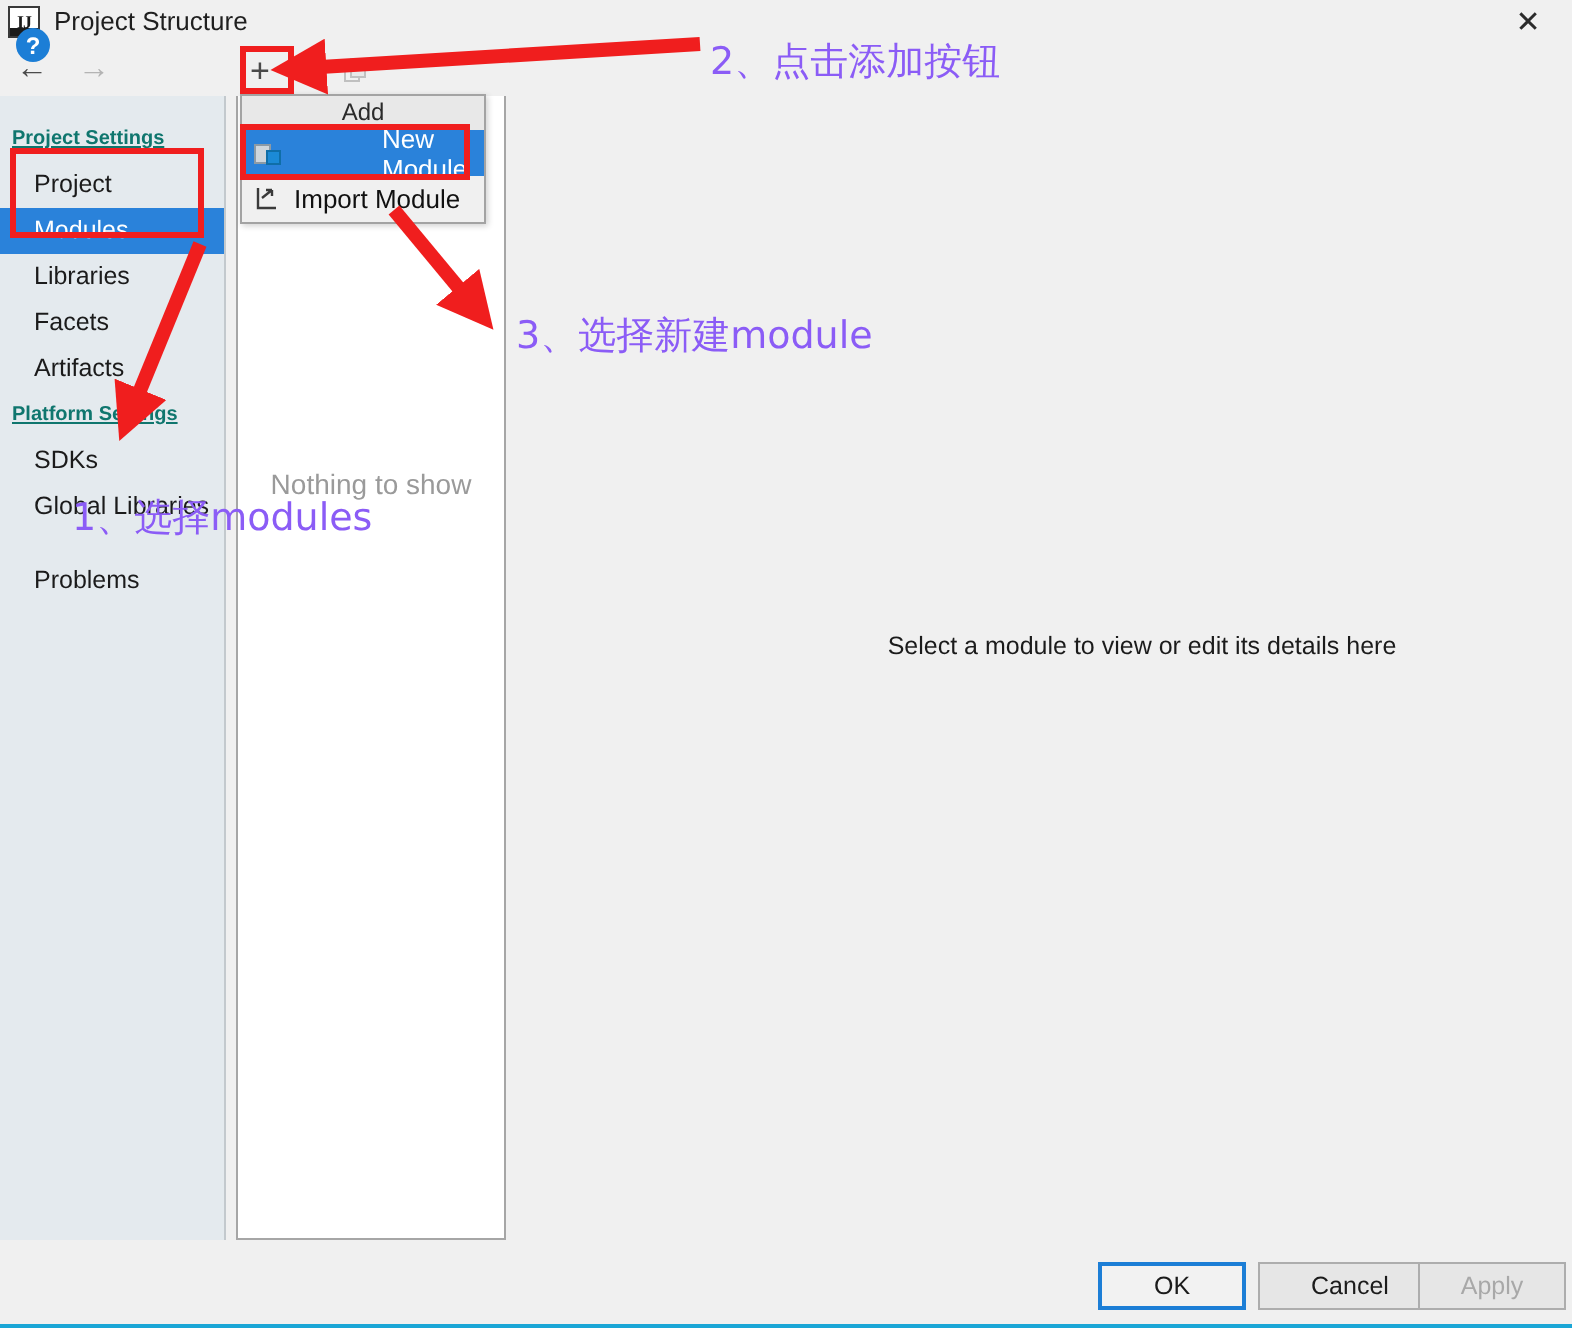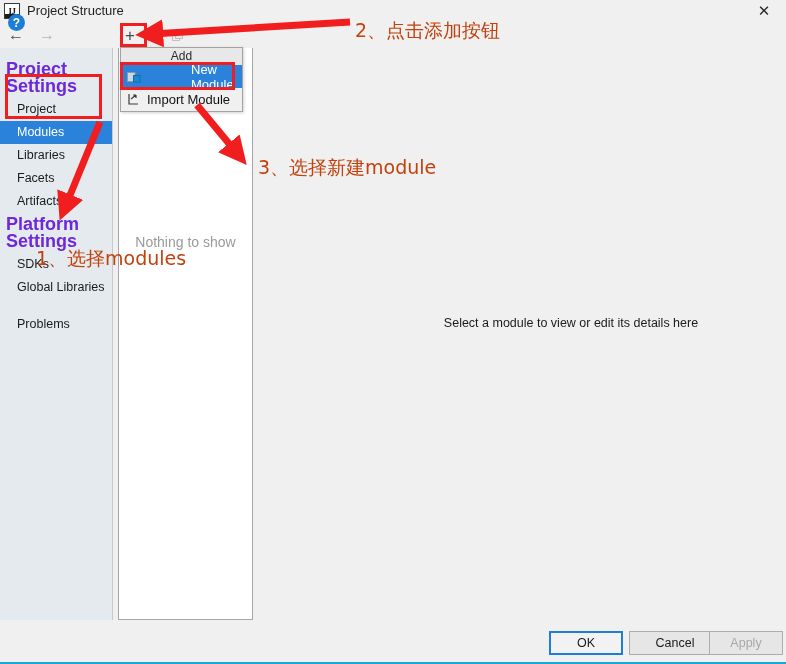--- a/index.html
+++ b/index.html
@@ -71,23 +71,24 @@
 
   
   .sidebar {
     position: absolute; left: 0; top: 48px;
     width: 113px; height: 572px;
     background: #e4eaee;
     border-right: 1px solid #c3c9cd;
     padding-top: 10px;
   }
   .side-group {
-    font-size: 18px; font-weight: bold; color: #6d28d9;
+    font-size: 10px; font-weight: bold; color: #0f766e;
     padding: 3px 0 3px 6px;
     line-height: 17px;
+    text-decoration: underline;
   }
   .side-item {
     font-size: 12.5px; color: #1b1b1b;
     padding: 3px 0 3px 17px;
     line-height: 17px;
     cursor: pointer;
   }
   .side-item.selected {
     background: #2a82da;
     color: #ffffff;
@@ -199,21 +200,21 @@
   .btn-apply  { left: 709px; width: 74px; color: #a8a8a8; }
   .bottom-rule {
     position: absolute; left: 0; top: 662px;
     width: 786px; height: 2px; background: #1aa6d6;
   }
 
   
   .overlay { position: absolute; left:0; top:0; width:786px; height:664px; pointer-events:none; z-index: 60; }
   .anno-text {
     position: absolute;
-    color: #c2410c;
+    color: #8b5cf6;
     font-size: 19px;
     font-family: "DejaVu Sans", sans-serif;
     white-space: nowrap;
   }
   .anno-1 { left: 36px;  top: 246px; }
   .anno-2 { left: 355px; top: 18px; }
   .anno-3 { left: 258px; top: 155px; text-align: right; }
   .hl-box {
     position: absolute;
     border: 3px solid #f01e1e;

